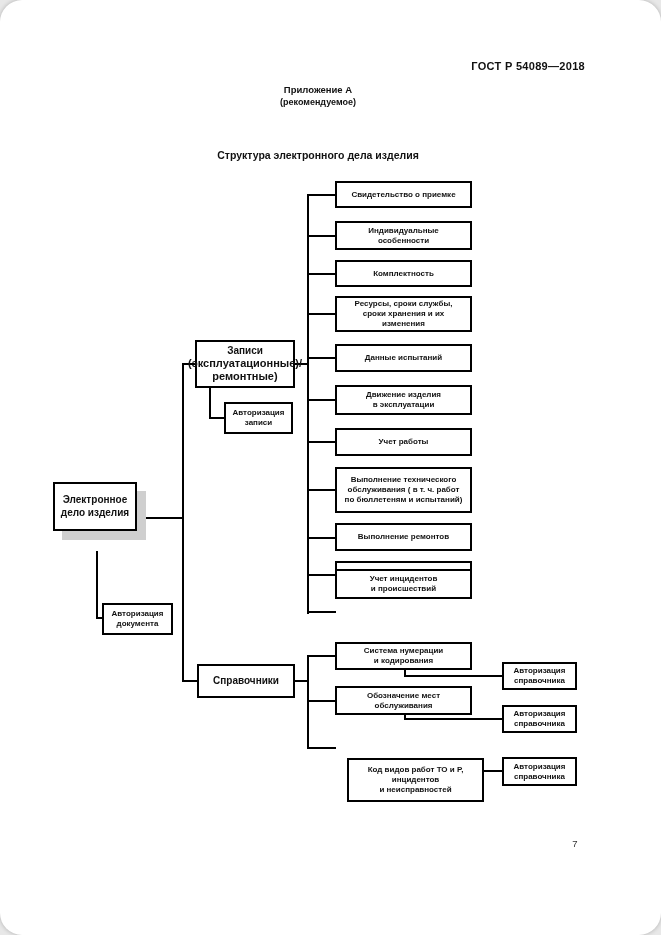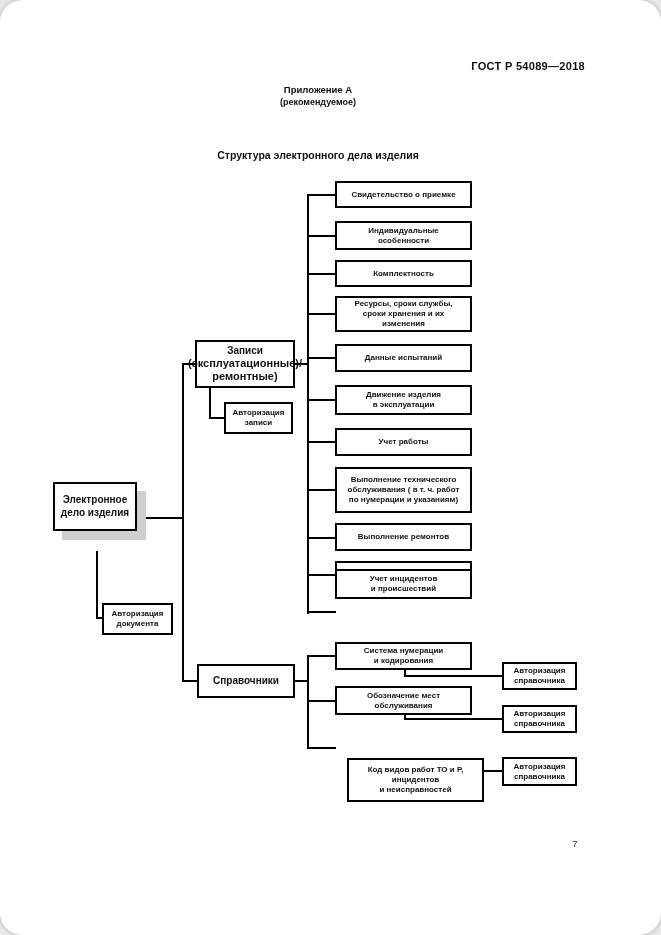--- a/index.html
+++ b/index.html
@@ -93,21 +93,21 @@
   <div class="box item" style="top:260px;height:27px;">Комплектность</div>
   <div class="box item" style="top:296px;height:36px;">Ресурсы, сроки службы,
 сроки хранения и их
 изменения</div>
   <div class="box item" style="top:344px;height:28px;">Данные испытаний</div>
   <div class="box item" style="top:385px;height:30px;">Движение изделия
 в эксплуатации</div>
   <div class="box item" style="top:428px;height:28px;">Учет работы</div>
   <div class="box item" style="top:467px;height:46px;">Выполнение технического
 обслуживания ( в т. ч. работ
-по нумерации и указаниям)</div>
+по бюллетеням и испытаний)</div>
   <div class="box item" style="top:523px;height:28px;">Выполнение ремонтов</div>
   <div class="box item" style="top:561px;height:27px;">Учет неисправностей</div>
   <div class="box item" style="top:569px;height:30px;">Учет инцидентов
 и происшествий</div>
 
   <div class="box group-box" style="left:197px;top:664px;width:98px;height:34px;">Справочники</div>
 
   <div class="box item" style="top:642px;height:28px;">Система нумерации
 и кодирования</div>
   <div class="box item" style="top:686px;height:29px;">Обозначение мест

